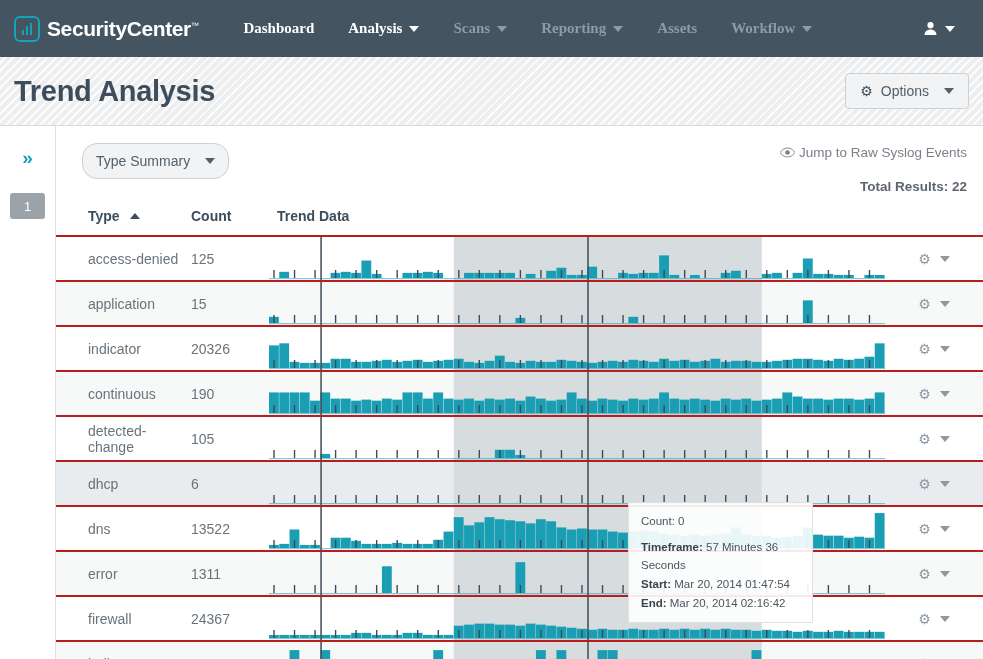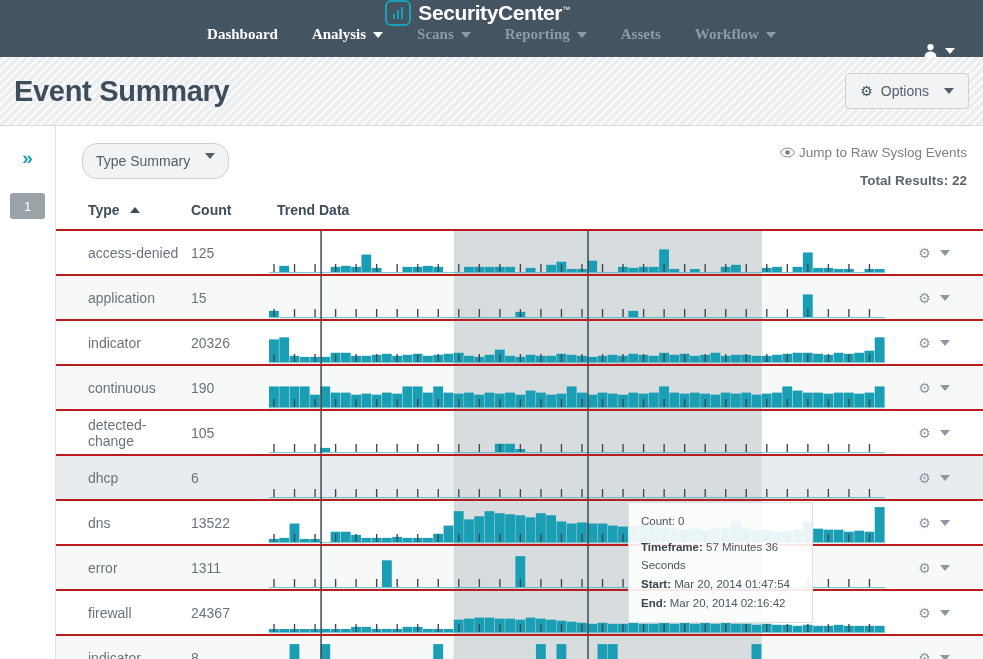--- a/index.html
+++ b/index.html
@@ -11,21 +11,20 @@
   }
 
   
   .topnav {
     height: 57px;
     background: #445461;
     display: flex;
     align-items: center;
     padding: 0 14px;
     position: relative;
-    flex-direction: column;
   }
   .logo-wrap { display: flex; align-items: center; margin-right: 28px; }
   .logo-mark {
     width: 26px; height: 26px;
     border: 2px solid #16a2b8;
     border-radius: 6px;
     display: flex; align-items: flex-end; justify-content: center;
     padding-bottom: 5px;
     margin-right: 7px;
   }
@@ -94,30 +93,30 @@
     background: #9ba3a8; border-radius: 3px; color: #ffffff;
     font-size: 13px; display: flex; align-items: center; justify-content: center;
     cursor: pointer;
   }
   .main { flex: 1; position: relative; overflow: hidden; }
 
   .toolbar { display: flex; align-items: flex-start; padding: 17px 16px 0 26px; }
   .summary-select {
     background: #f2f3f4; border: 1px solid #ccd0d3; border-radius: 15px;
     padding: 9px 13px; font-size: 14px; color: #53606b;
-    display: flex; gap: 8px; cursor: pointer;
+    display: flex; align-items: center; gap: 8px; cursor: pointer;
   }
   .toolbar-right { margin-left: auto; text-align: right; padding-top: 2px; }
   .jump-link {
     font-size: 13.5px; color: #7a8189; cursor: pointer;
     display: flex; align-items: center; justify-content: flex-end; gap: 4px;
   }
   .eye { font-size: 13px; }
   .total-results {
-    font-size: 13.5px; color: #5d6670; font-weight: bold; margin-top: 13px;
+    font-size: 13.5px; color: #5d6670; font-weight: bold; margin-top: 19px;
   }
 
   
   table.events { width: 100%; border-collapse: collapse; table-layout: fixed; }
   table.events th {
     text-align: left; font-size: 14px; color: #3e4d5c; font-weight: bold;
     padding: 14px 0 11px 0;
   }
   th.c-type { width: 135px; padding-left: 32px !important; }
   th.c-count { width: 78px; }
@@ -197,21 +196,21 @@
   <div class="user-menu">
     <svg class="user-glyph" width="15" height="15" viewBox="0 0 16 16">
       <circle cx="8" cy="4.4" r="3.3" fill="#ffffff"></circle>
       <path d="M1.6 15c0-3.7 2.9-6 6.4-6s6.4 2.3 6.4 6z" fill="#ffffff"></path>
     </svg>
     <span class="caret"></span>
   </div>
 </div>
 
 <div class="pagehead">
-  <div class="page-title">Event Summary</div>
+  <div class="page-title">Trend Analysis</div>
   <div class="options-btn">
     <span class="gear">⚙</span>
     <span>Options</span>
     <span class="caret" style="border-top-color:#53606b"></span>
   </div>
 </div>
 
 <div class="body-wrap">
 
   <div class="left-rail">

